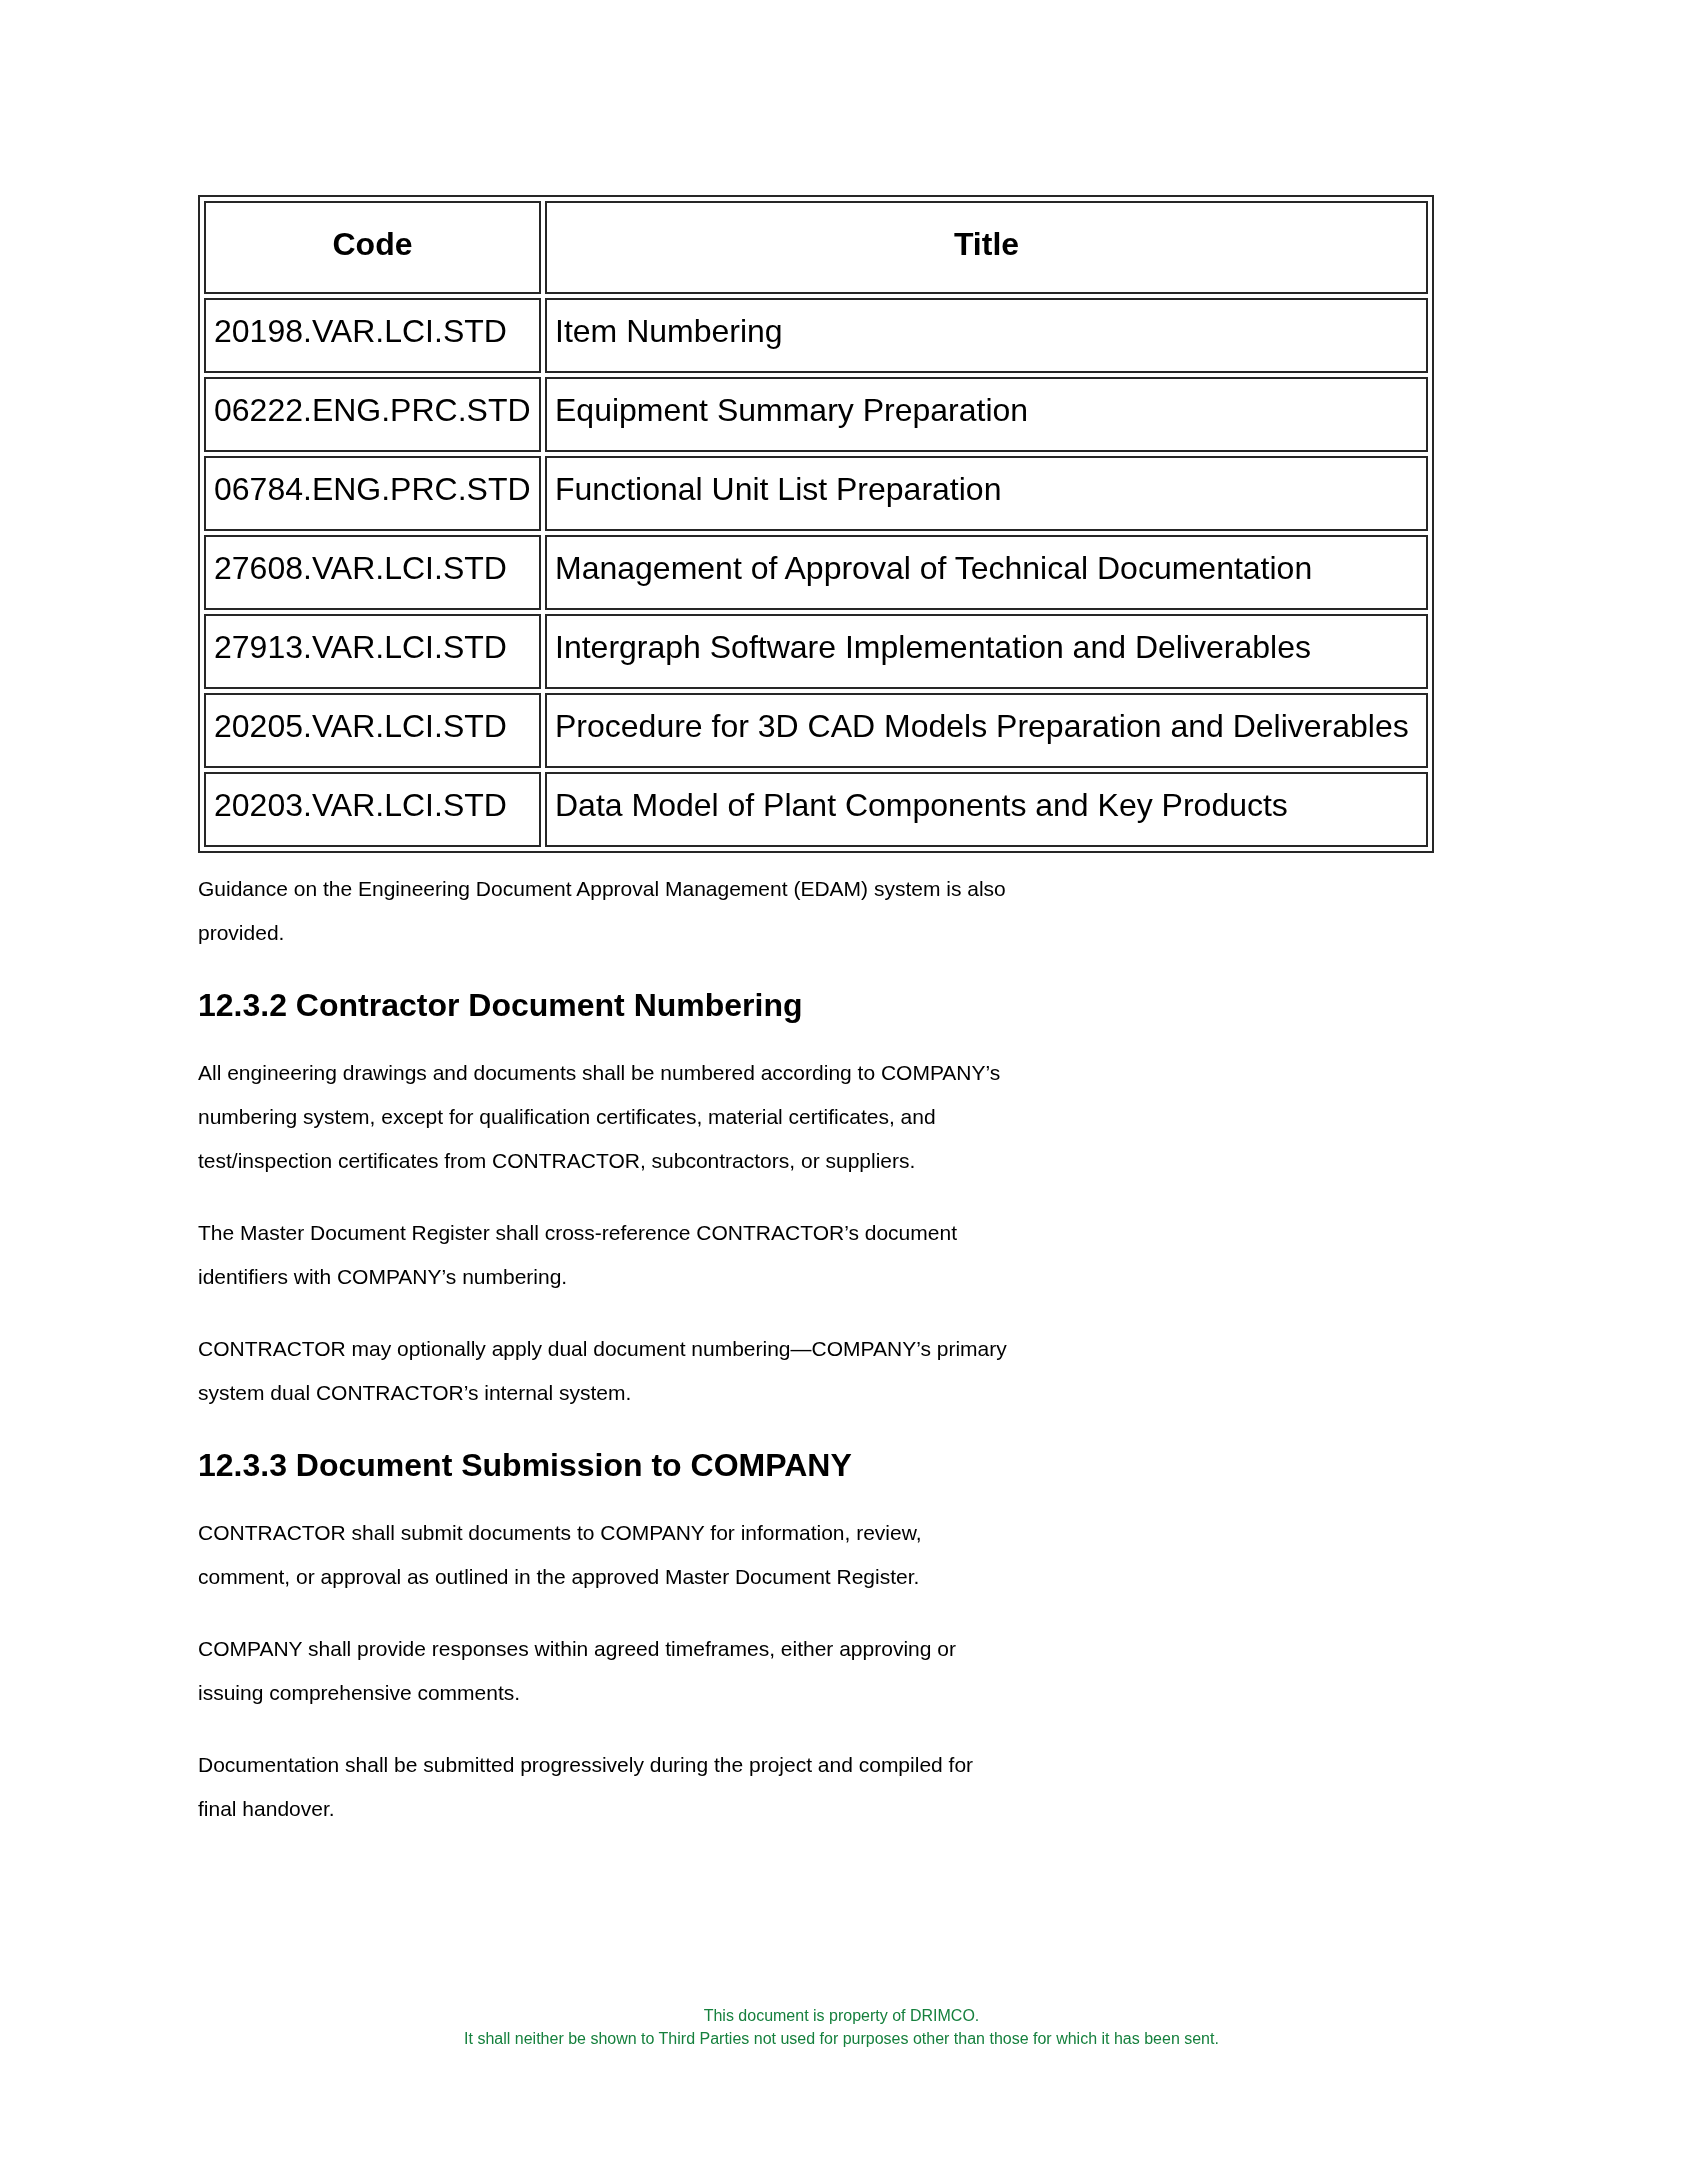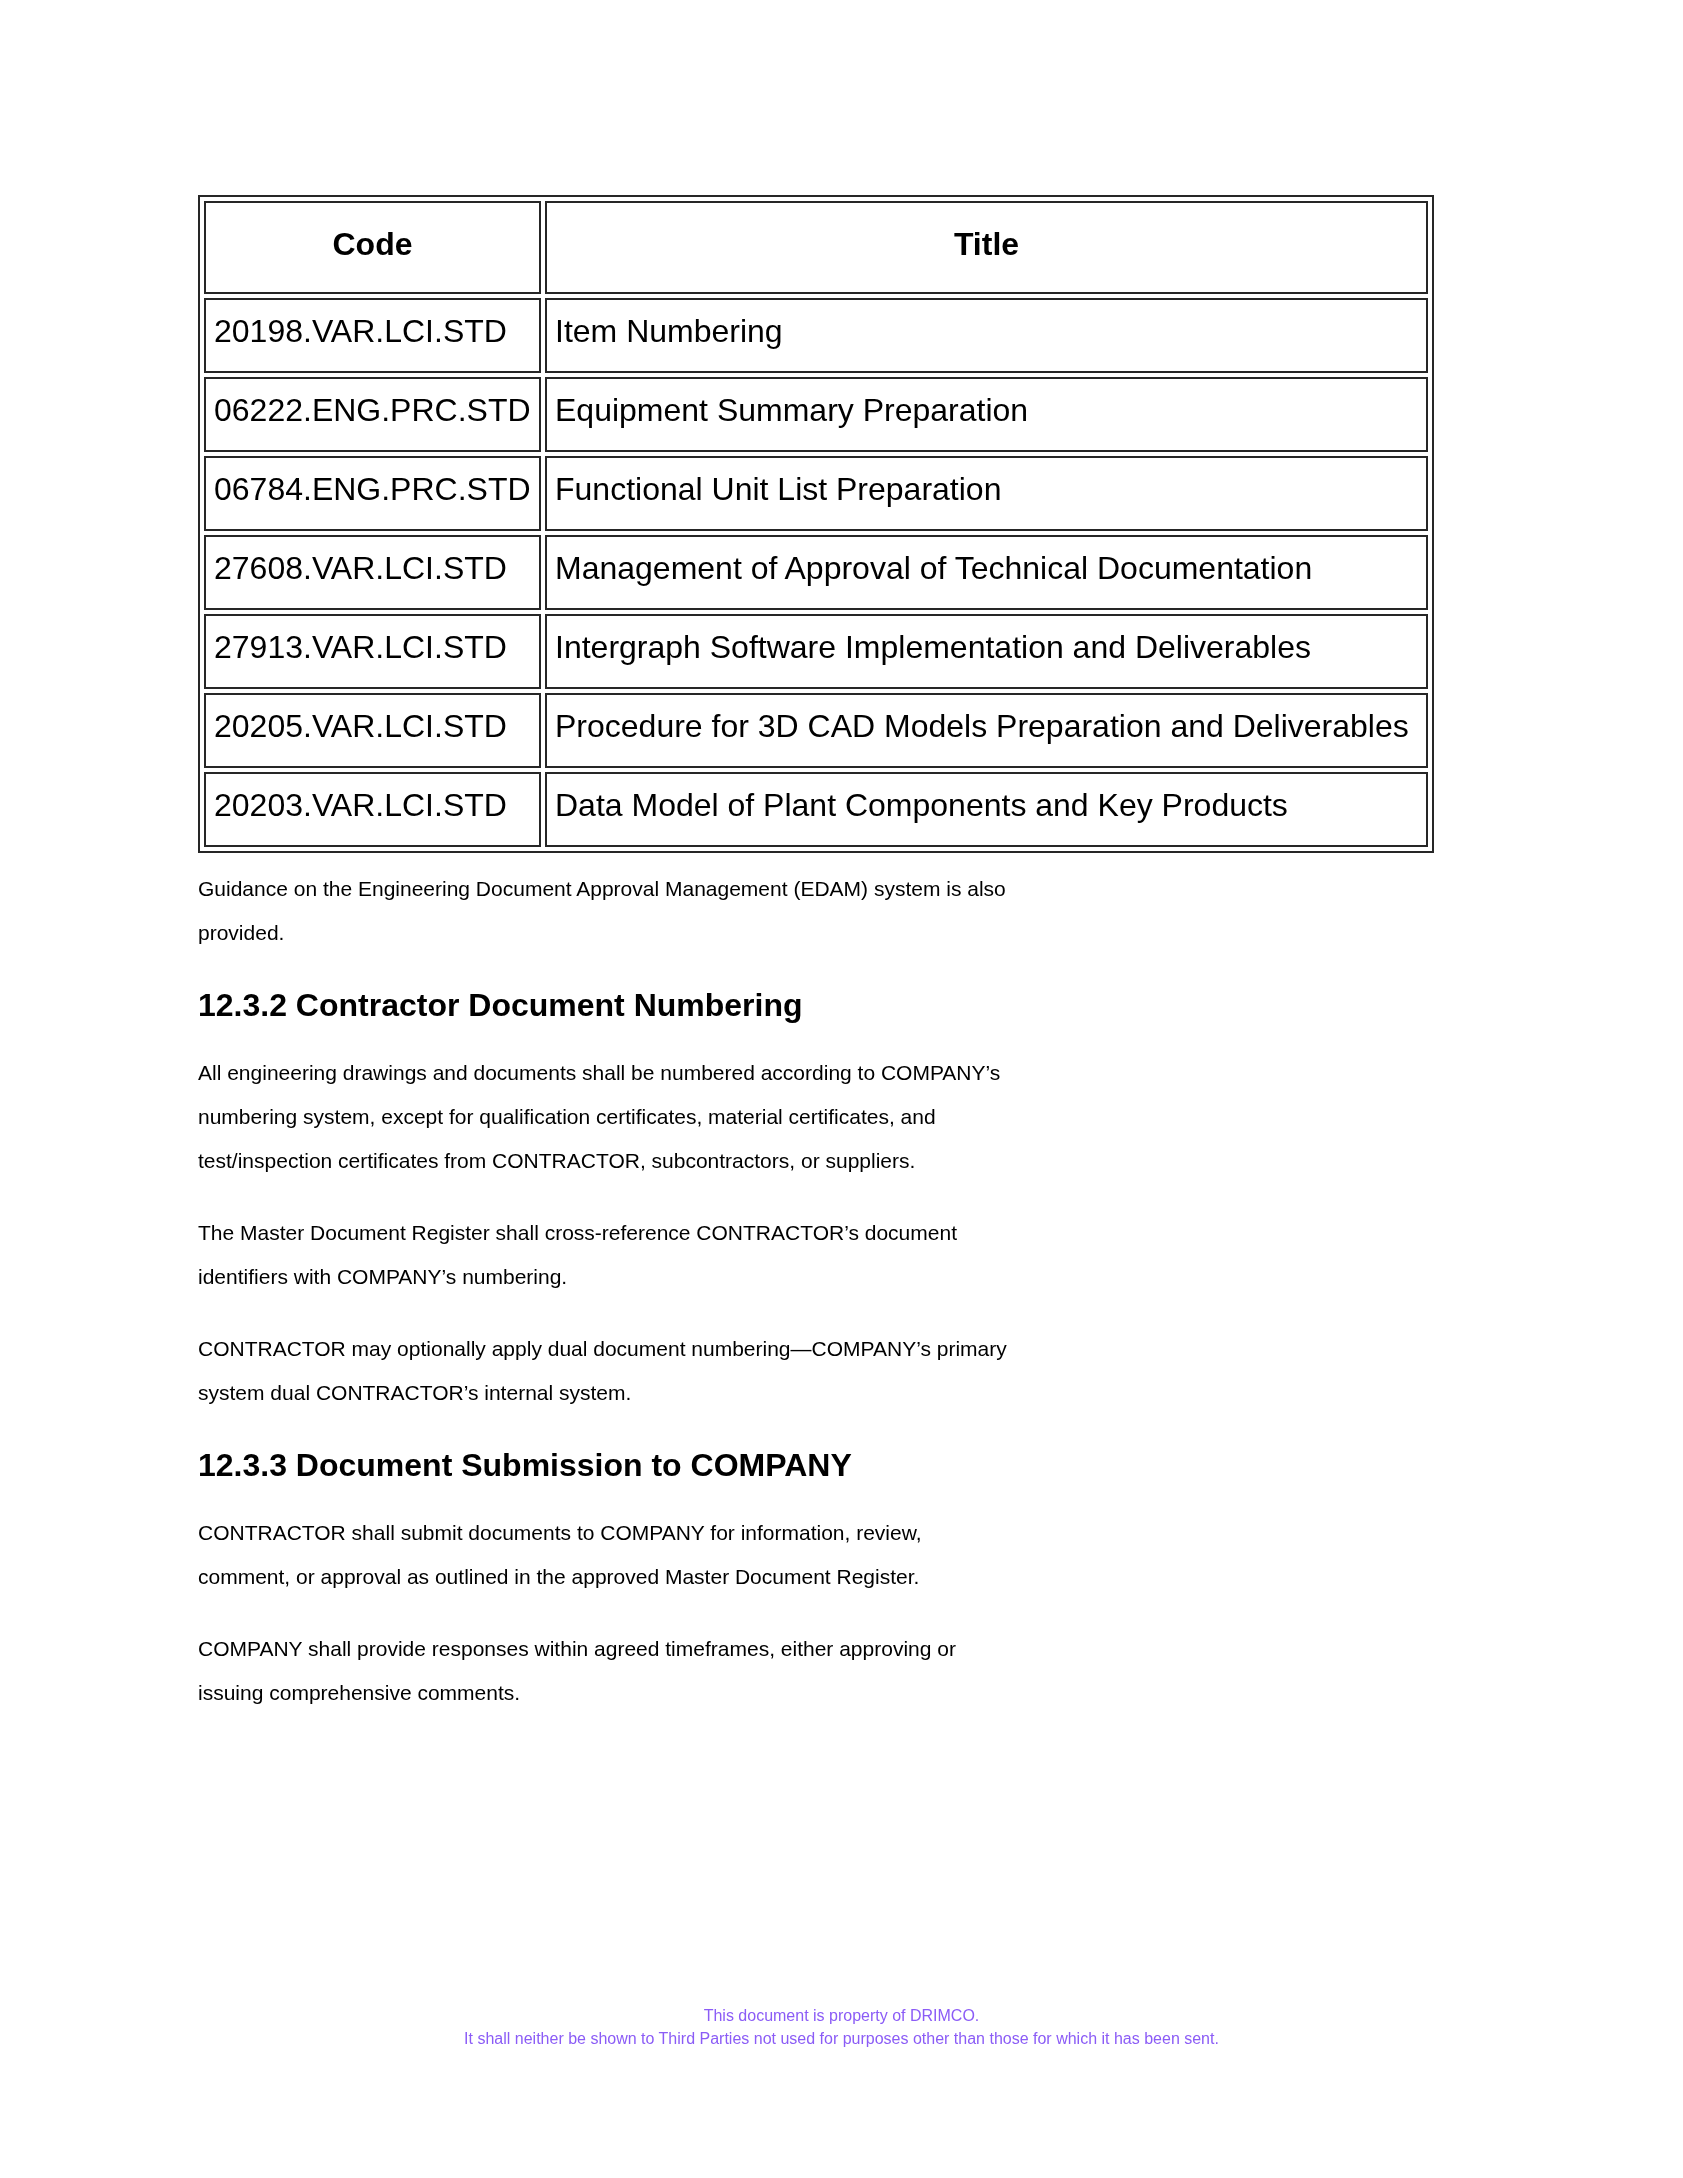--- a/index.html
+++ b/index.html
@@ -64,21 +64,21 @@
     white-space: pre-line;
   }
   .footer {
     position: absolute;
     top: 2004px;
     left: 0;
     width: 1683px;
     text-align: center;
     font-size: 16px;
     line-height: 23px;
-    color: #8b5cf6;
+    color: #15803d;
   }
 </style>
 </head>
 <body>
 
 <div class="content">
 
   <table class="doc-table">
     <colgroup>
       <col style="width: 337px;">
@@ -133,20 +133,22 @@
     <p>The Master Document Register shall cross-reference CONTRACTOR’s document
 identifiers with COMPANY’s numbering.</p>
     <p>CONTRACTOR may optionally apply dual document numbering—COMPANY’s primary
 system dual CONTRACTOR’s internal system.</p>
 
     <h2>12.3.3 Document Submission to COMPANY</h2>
     <p>CONTRACTOR shall submit documents to COMPANY for information, review,
 comment, or approval as outlined in the approved Master Document Register.</p>
     <p>COMPANY shall provide responses within agreed timeframes, either approving or
 issuing comprehensive comments.</p>
+    <p>Documentation shall be submitted progressively during the project and compiled for
+final handover.</p>
   </div>
 
 </div>
 
 <div class="footer">
   <div>This document is property of DRIMCO.</div>
   <div>It shall neither be shown to Third Parties not used for purposes other than those for which it has been sent.</div>
 </div>
 
 

